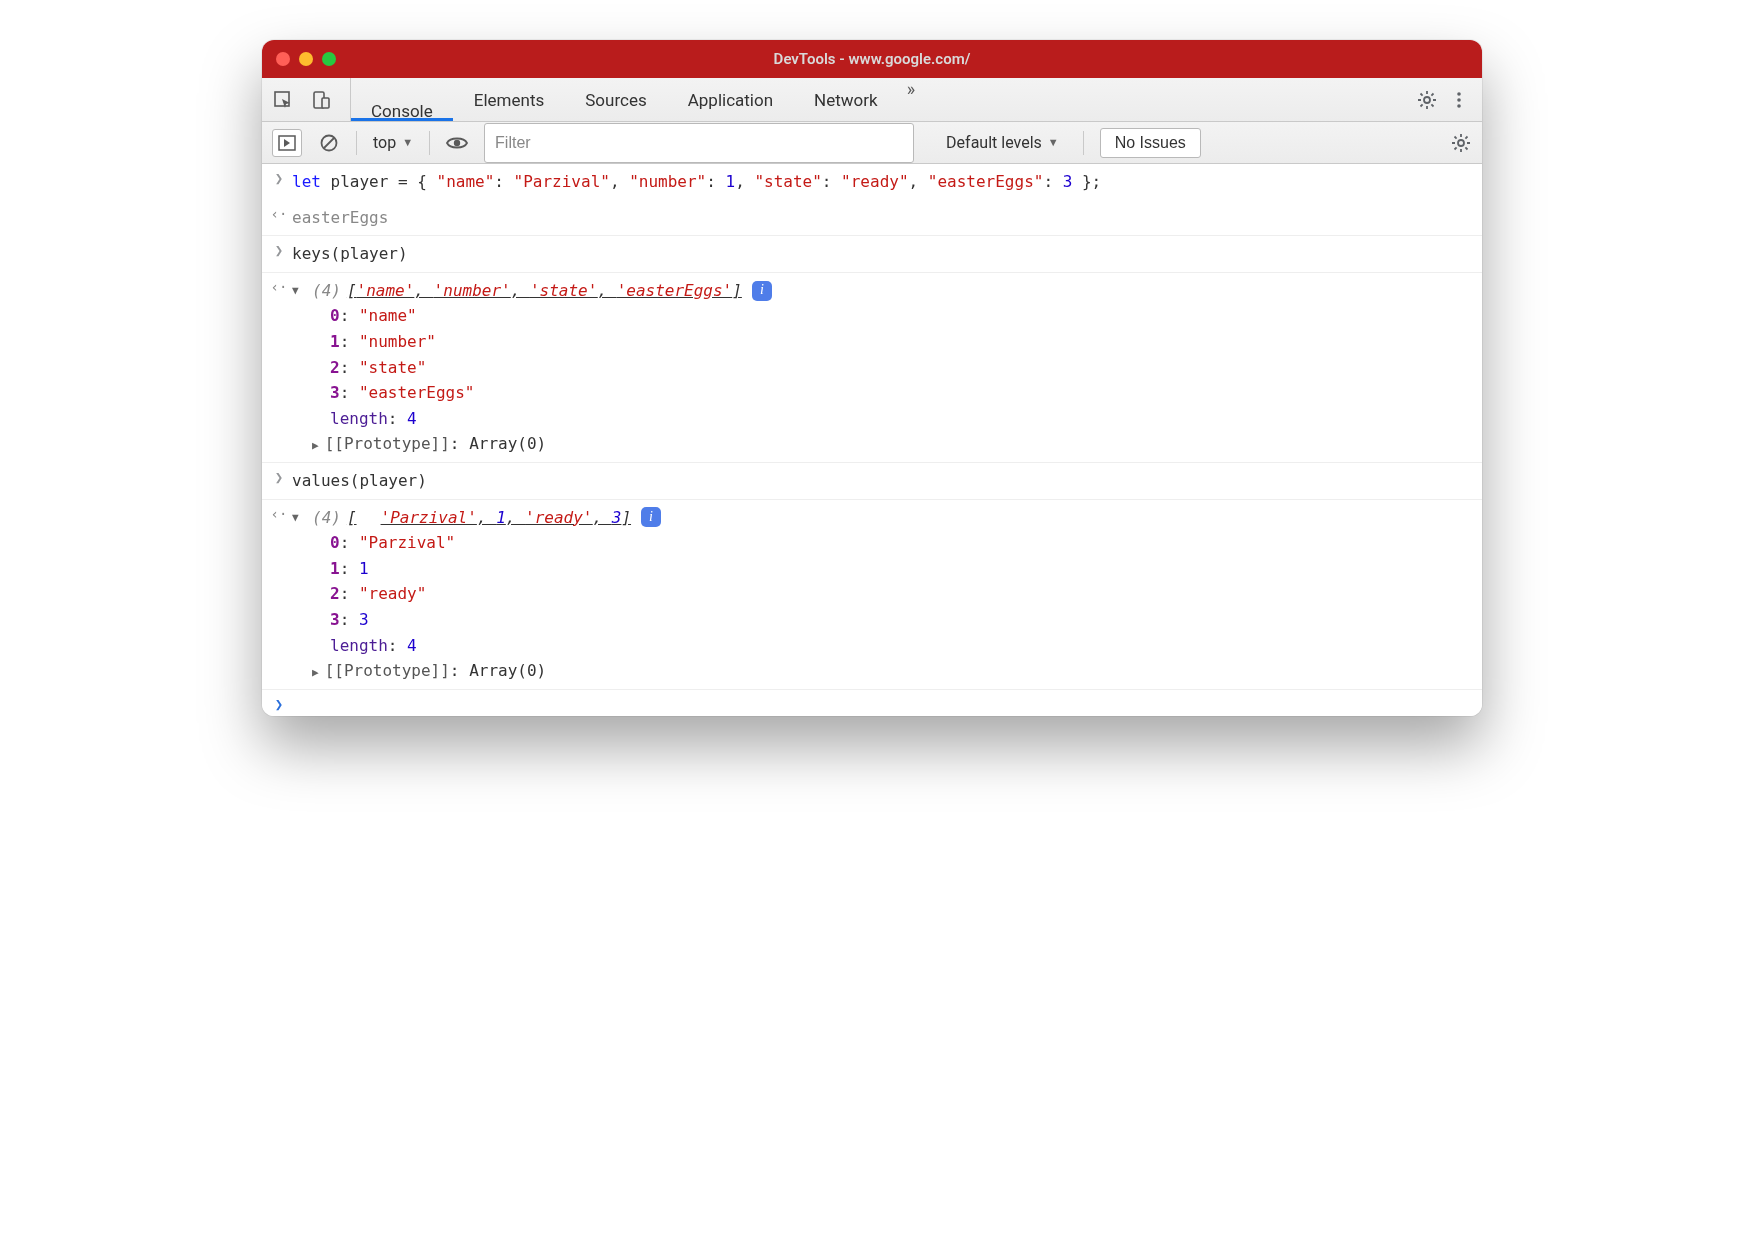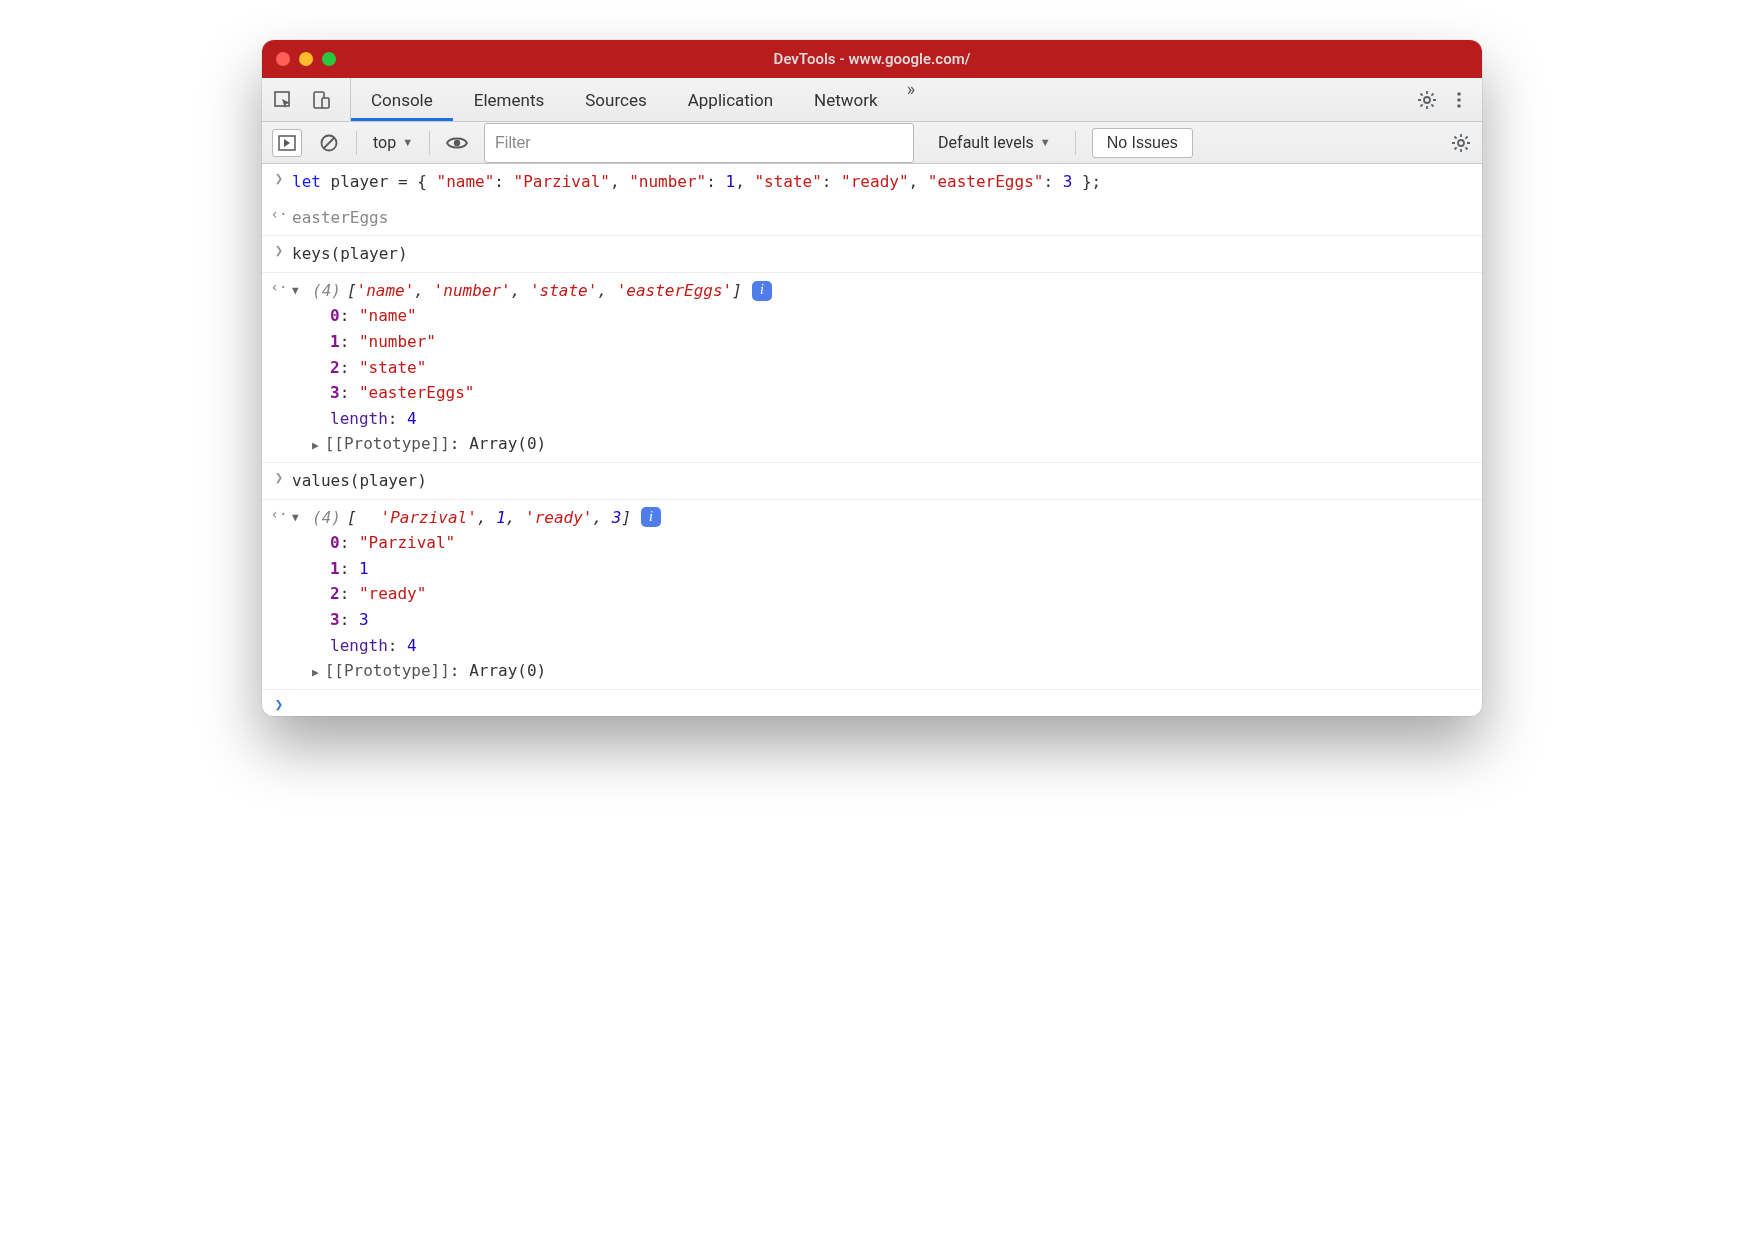--- a/index.html
+++ b/index.html
@@ -80,20 +80,21 @@
     align-items:center;
     height:100%;
     font-size:17px;
     color:#333;
     border-right:1px solid transparent;
     cursor:pointer;
   }
   .tab.active {
     color:#333;
     box-shadow: inset 0 -3px 0 #1a73e8;
+    align-items: flex-end;
   }
   .tabs-right {
     margin-left:auto;
     display:flex;
     align-items:center;
     gap:10px;
     padding-right:6px;
   }
   .chevrons {
     color:#5a5a5a;
@@ -149,20 +150,21 @@
   }
   .filter-input::placeholder { color:#888; }
   .levels {
     display:flex;
     align-items:center;
     gap:6px;
     font-size:16px;
     color:#333;
     padding:0 8px;
     cursor:pointer;
+    margin-left:8px;
   }
   .issues-btn {
     border:1px solid #b9b9b9;
     border-radius:3px;
     height:30px;
     padding:0 14px;
     font-size:16px;
     color:#333;
     background:#fff;
     cursor:pointer;
@@ -194,21 +196,21 @@
     flex:1;
     padding: 1px 8px 1px 2px;
     line-height:1.6;
   }
   .kw { color:#1a1aff; }
   .str { color:#c41a16; }
   .num { color:#1c00cf; }
   .prop { color:#4c1d95; }
   .name-dark { color:#881391; }
   .dim { color:#888; font-style:italic; }
-  .ital { font-style:italic; }
+  .ital { font-style:italic;text-decoration:underline; }
   .tree-head {
     display:flex;
     align-items:center;
     gap:6px;
   }
   .tri-toggle {
     font-size:11px;
     color:#666;
     width:14px;
     cursor:pointer;

